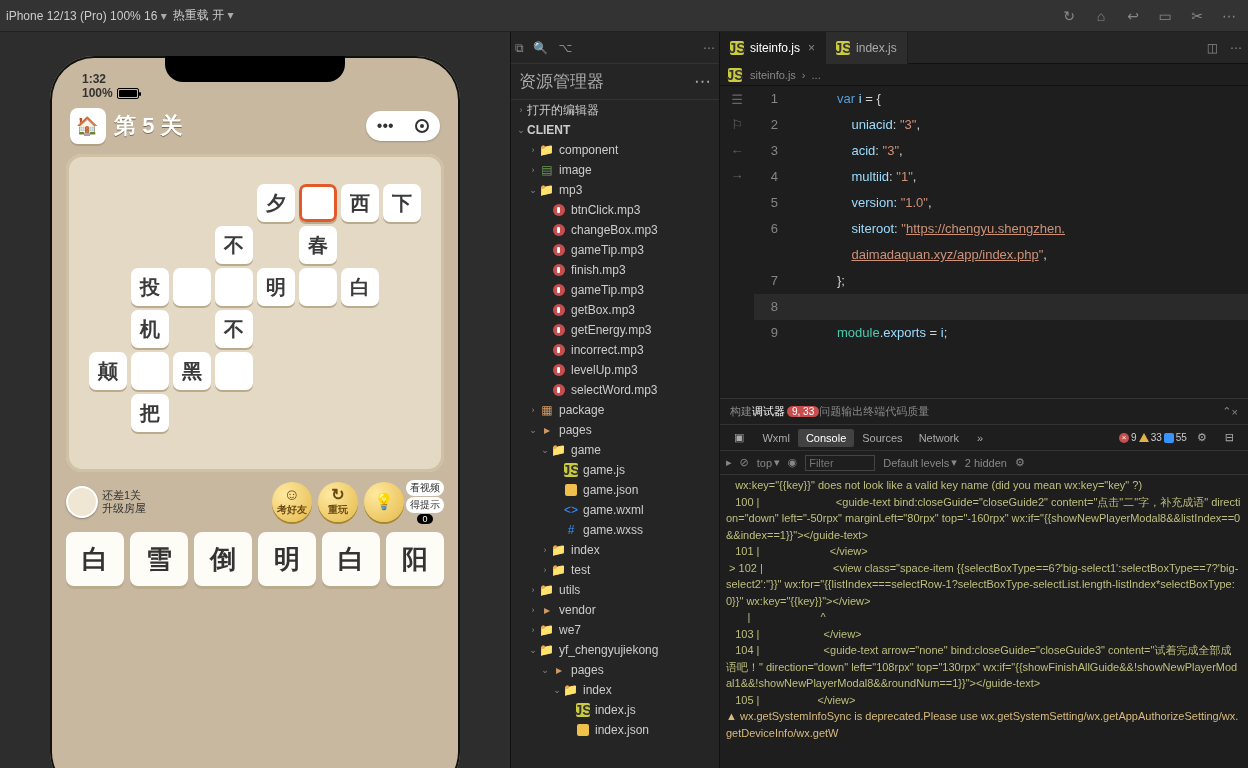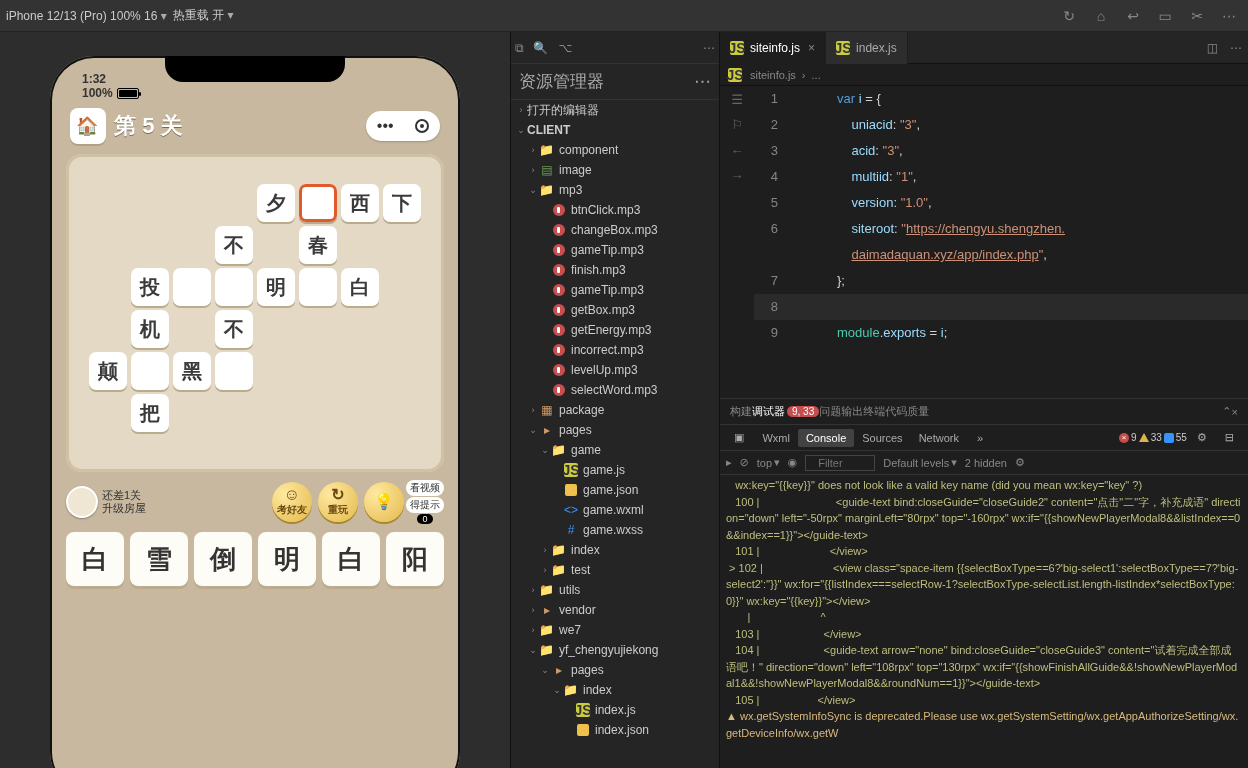--- a/index.html
+++ b/index.html
@@ -95,21 +95,21 @@
 .dev-tabs .seg.active{background:#424242;color:#fff;}
 .dev-tabs .gap{flex:1;}
 .dev-tabs .stat{display:flex;align-items:center;gap:2px;}
 .dev-tabs .dot-r{width:10px;height:10px;background:#c74e4e;border-radius:50%;display:inline-flex;align-items:center;justify-content:center;color:#fff;font-size:8px;}
 .dev-tabs .dot-y{width:0;height:0;border-left:5px solid transparent;border-right:5px solid transparent;border-bottom:9px solid #e0b24c;}
 .dev-tabs .dot-b{width:10px;height:10px;background:#3794ff;border-radius:2px;}
 .dev-tabs .n{font-size:10px;color:#ccc;}
 .con-filt{height:24px;display:flex;align-items:center;gap:8px;padding:0 6px;border-bottom:1px solid #333;font-size:11px;color:#888;}
 .con-filt .ico{cursor:pointer;}
 .con-filt .sel{display:flex;align-items:center;gap:2px;}
-.con-filt input{background:#1e1e1e;border:1px solid #444;color:#ccc;font-size:11px;padding:1px 12px;width:70px;}
+.con-filt input{background:#1e1e1e;border:1px solid #444;color:#ccc;font-size:11px;padding:1px 3px;width:70px;}
 .console{flex:1;overflow:auto;font-family:Consolas,Menlo,monospace;font-size:11px;line-height:1.5;padding:2px 6px;color:#bfbf7f;}
 .console .w{color:#bfbf7f;}
 .console pre{white-space:pre-wrap;word-break:break-all;margin:0;}
 .console .yl{color:#d7ba7d;}
 </style>
 </head>
 <body>
 
 <div class="topbar">
   <span class="device dd">iPhone 12/13 (Pro) 100% 16</span>

